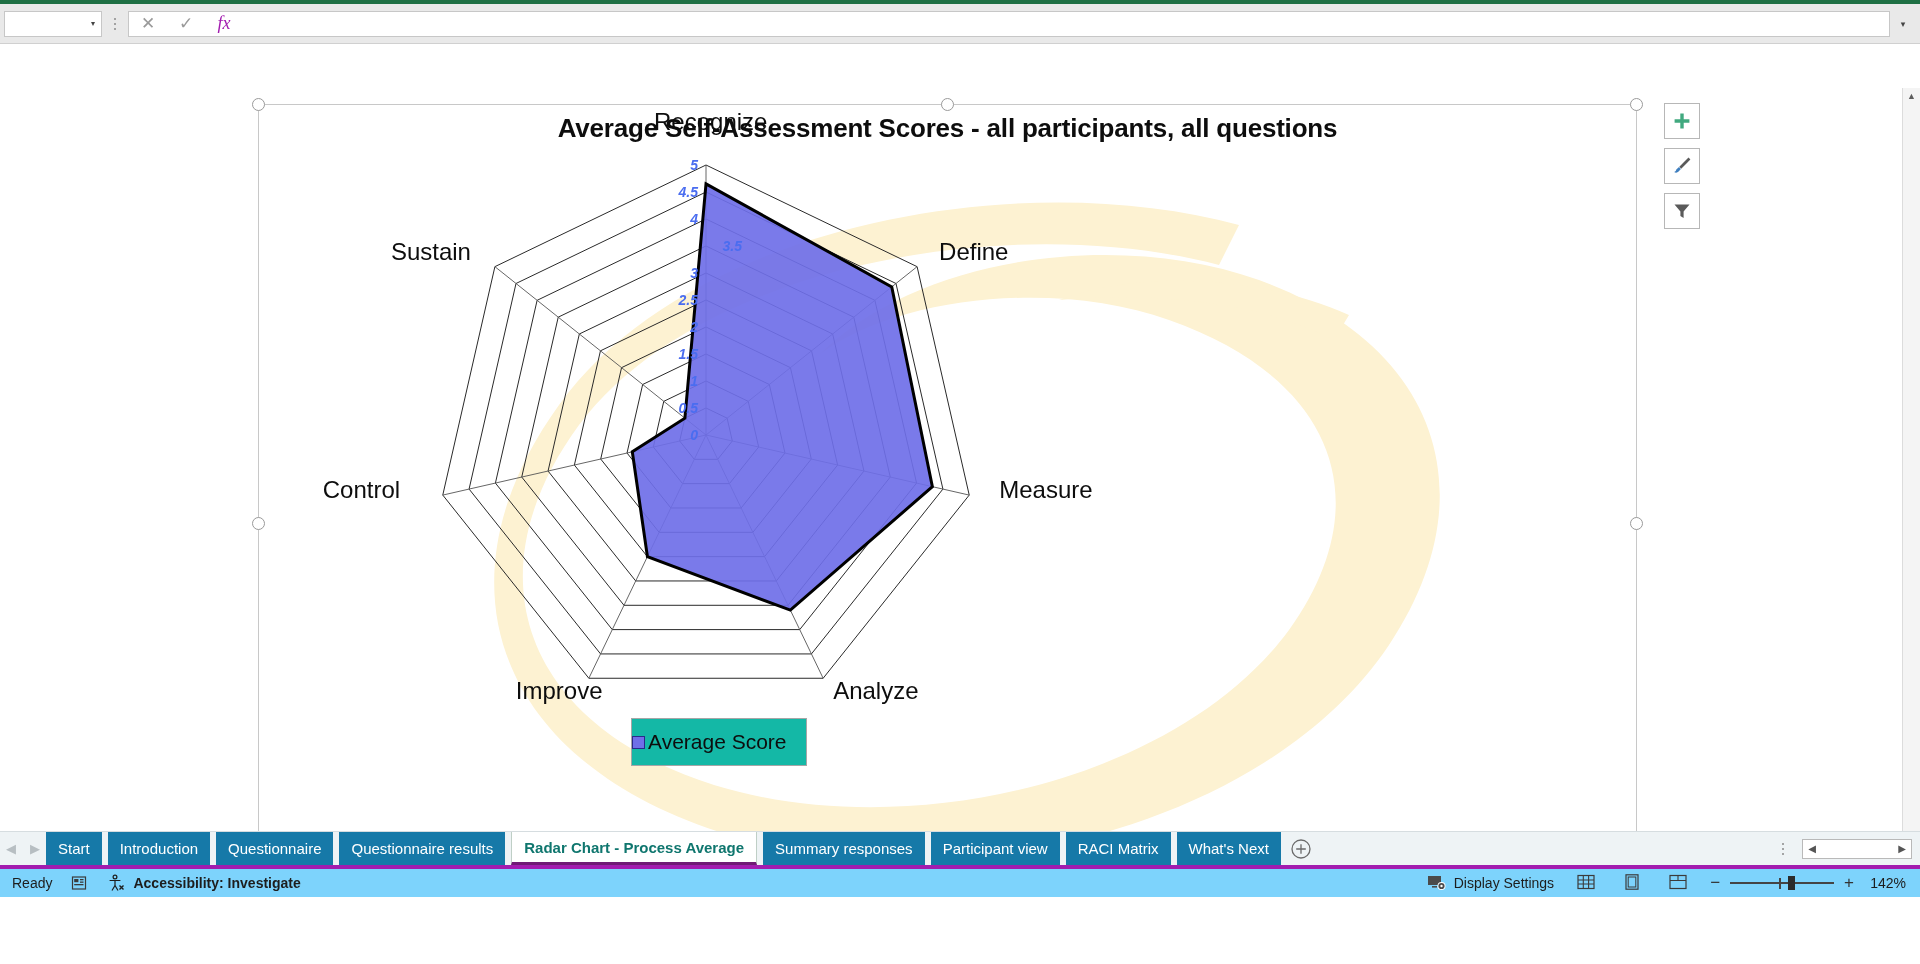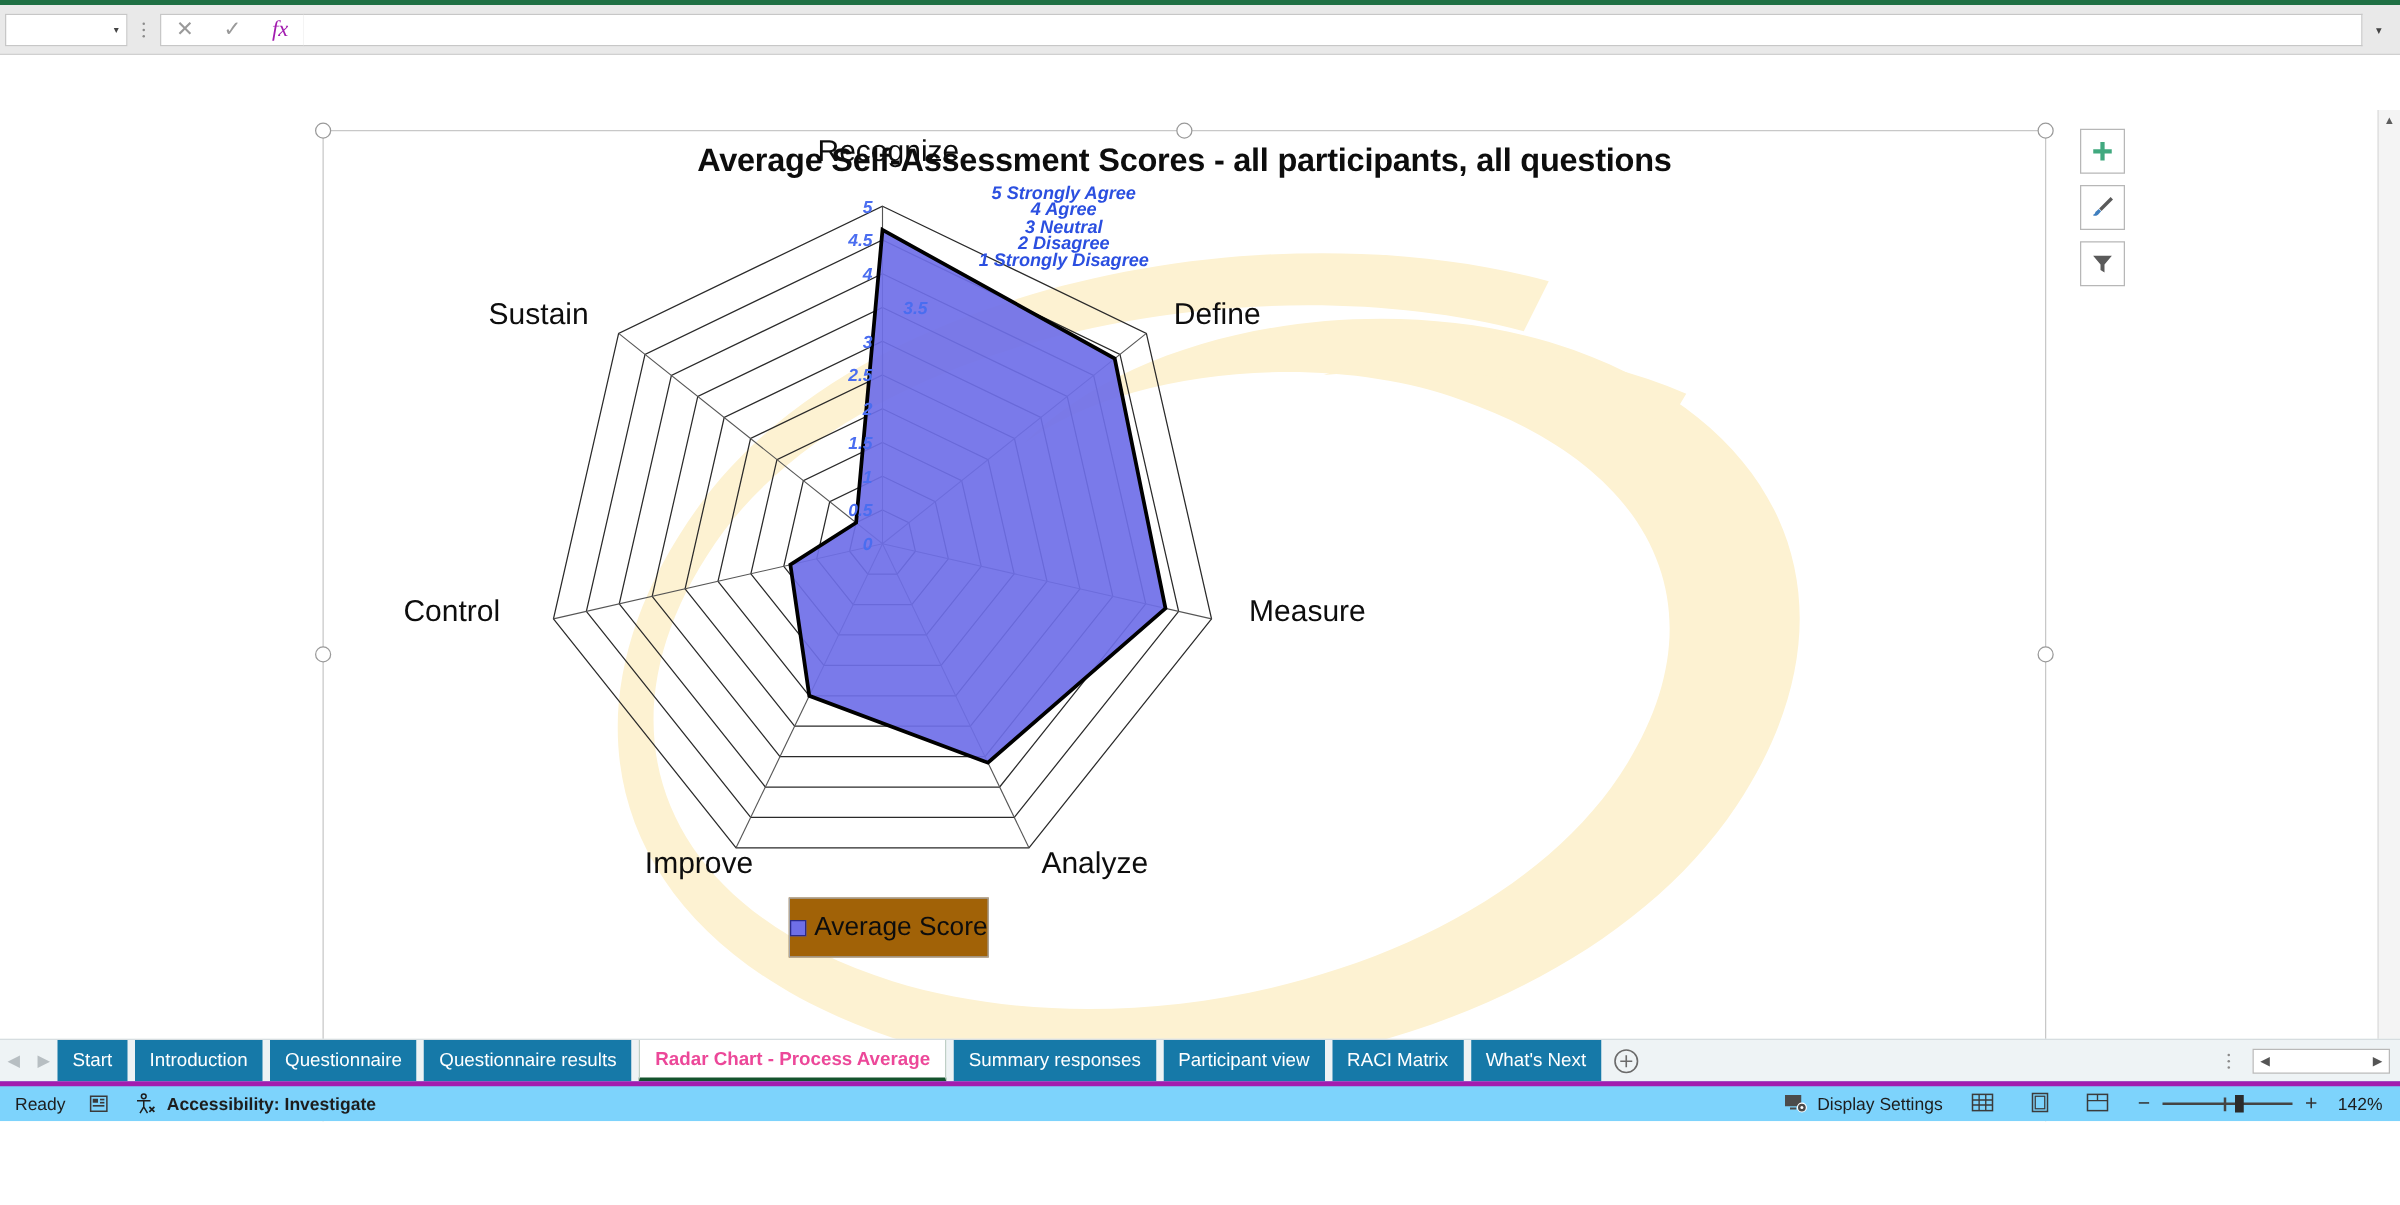--- a/index.html
+++ b/index.html
@@ -87,44 +87,44 @@
     color:#4a6df0; transform:translate(-100%,-50%); white-space:nowrap;
   }
 
   
   .cat {
     position:absolute; font-size:24px; color:#0d0d0d; white-space:nowrap; z-index:23;
   }
 
   
   .legend-box {
-    position:absolute; left:372px; top:613px; width:160px; height:48px;
-    border:1px solid #a6a6a6; background:#a16207;
-    display:flex; align-items:center; justify-content:space-between; gap:3px; z-index:25;
+    position:absolute; left:372px; top:613px; width:176px; height:48px;
+    border:1px solid #a6a6a6; background:#14b8a6;
+    display:flex; align-items:center; justify-content:flex-start; gap:3px; z-index:25;
   }
   .legend-swatch { width:13px; height:13px; background:#6f6fe8; border:1px solid #2a2a8a; }
   .legend-text { font-size:21px; color:#0d0d0d; }
 
   
   .tabbar {
     position:absolute; left:0; bottom:32px; width:1920px; height:34px;
     background:#eef3f5; display:flex; align-items:stretch;
     border-top:1px solid #d6dde0;
   }
   .tab-nav { display:flex; align-items:center; padding:0 6px; gap:14px; }
   .tab-nav span { font-size:13px; color:#b7bec2; }
   .tabs { display:flex; align-items:stretch; gap:6px; }
   .tab {
     background:#1679a8; color:#ffffff; font-size:15px;
     display:flex; align-items:center; padding:0 12px; white-space:nowrap;
     border:none; line-height:1;
   }
   .tab.active {
-    background:#ffffff; color:#ec4899; font-weight:bold;
-    border:1px solid #bfcfc6; border-bottom:3px solid #14532d; border-top:none;text-align:right;
+    background:#ffffff; color:#0f766e; font-weight:bold;
+    border:1px solid #bfcfc6; border-bottom:3px solid #701a75; border-top:none;text-align:right;
   }
   .tab-add {
     width:40px; display:flex; align-items:center; justify-content:center;
   }
   .tab-add svg { display:block; }
   .tabbar-right {
     margin-left:auto; display:flex; align-items:center; gap:6px; padding-right:8px;
   }
   .hscroll {
     width:110px; height:20px; border:1px solid #b9b9b9; background:#fff;
@@ -200,27 +200,20 @@
                    C 700 800, 1010 720, 1130 540 C 1230 390, 1180 240, 1000 175
                    C 860 125, 660 150, 560 250 C 640 190, 800 175, 910 215
                    C 1080 275, 1120 400, 1030 525 C 920 675, 650 740, 455 680
                    C 265 620, 210 470, 320 320 C 440 160, 750 105, 960 160 Z"></path>
           <path d="M1090 210 C 1000 170, 880 165, 800 195 C 900 185, 1010 200, 1075 235 Z"></path>
         </g>
       </svg>
 
       <div class="chart-title">Average Self-Assessment Scores - all participants, all questions</div>
 
-      <div class="scale-legend">
-        <div>5 Strongly Agree</div>
-        <div>4 Agree</div>
-        <div>3 Neutral</div>
-        <div>2 Disagree</div>
-        <div>1 Strongly Disagree</div>
-      </div>
 
       <svg class="radar" id="radar-svg" width="1379" height="840" viewBox="0 0 1379 840">
           <polygon points="447,303 468.1094500266368,313.1657753498142 473.32305362890924,336.0080652168205 458.71486095617405,354.3261594333653 435.28513904382595,354.3261594333653 420.67694637109076,336.0080652168205 425.8905499733632,313.1657753498142" fill="none" stroke="#2a2a2a" stroke-width="1"></polygon>
           <polygon points="447,276 489.2189000532736,296.3315506996284 499.64610725781847,342.01613043364097 470.42972191234816,378.65231886673064 423.57027808765184,378.65231886673064 394.35389274218153,342.01613043364097 404.7810999467264,296.3315506996284" fill="none" stroke="#2a2a2a" stroke-width="1"></polygon>
           <polygon points="447,249 510.3283500799104,279.49732604944256 525.9691608867276,348.0241956504615 482.1445828685222,402.97847830009596 411.8554171314778,402.97847830009596 368.0308391132723,348.0241956504615 383.6716499200896,279.4973260494426" fill="none" stroke="#2a2a2a" stroke-width="1"></polygon>
           <polygon points="447,222 531.4378001065472,262.6631013992568 552.2922145156369,354.03226086728193 493.8594438246963,427.3046377334613 400.14055617530374,427.3046377334613 341.70778548436306,354.032260867282 362.56219989345277,262.6631013992568" fill="none" stroke="#2a2a2a" stroke-width="1"></polygon>
           <polygon points="447,195 552.547250133184,245.828876749071 578.6152681445462,360.04032608410245 505.57430478087036,451.6307971668266 388.4256952191297,451.6307971668266 315.3847318554538,360.04032608410245 341.45274986681596,245.82887674907101" fill="none" stroke="#2a2a2a" stroke-width="1"></polygon>
           <polygon points="447,168 573.6567001598208,228.99465209888518 604.9383217734554,366.04839130092296 517.2891657370444,475.9569566001919 376.7108342629556,475.9569566001919 289.0616782265446,366.04839130092296 320.34329984017916,228.99465209888518" fill="none" stroke="#2a2a2a" stroke-width="1"></polygon>
           <polygon points="447,141 594.7661501864576,212.16042744869935 631.2613754023647,372.0564565177434 529.0040266932185,500.28311603355723 364.99597330678154,500.28311603355723 262.7386245976353,372.0564565177434 299.23384981354235,212.1604274486994" fill="none" stroke="#2a2a2a" stroke-width="1"></polygon>
           <polygon points="447,114 615.8756002130945,195.32620279851358 657.5844290312739,378.0645217345639 540.7188876493926,524.6092754669226 353.2811123506075,524.6092754669226 236.4155709687261,378.0645217345639 278.12439978690554,195.32620279851358" fill="none" stroke="#2a2a2a" stroke-width="1"></polygon>

